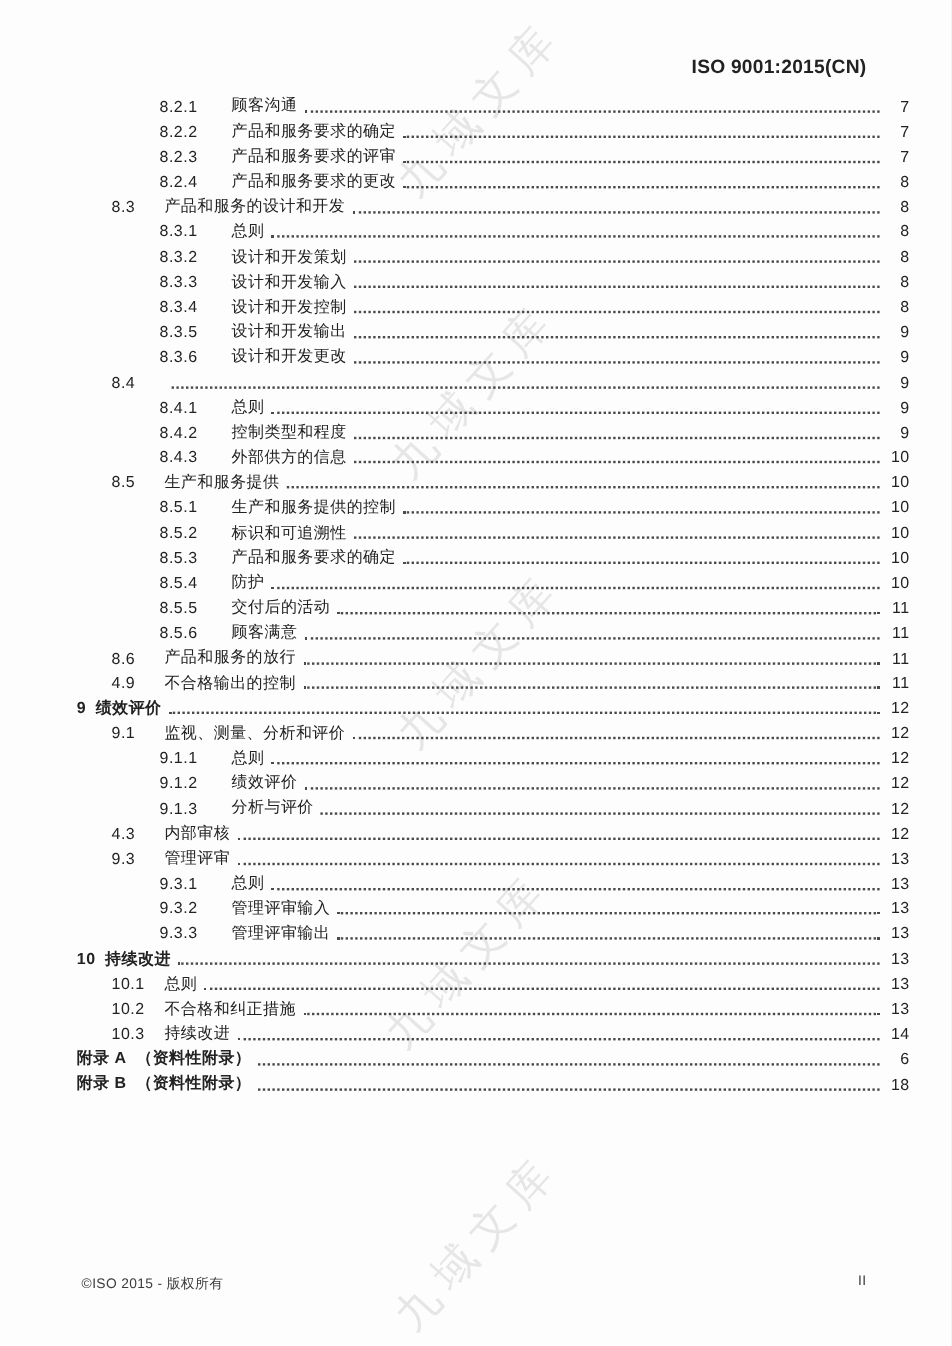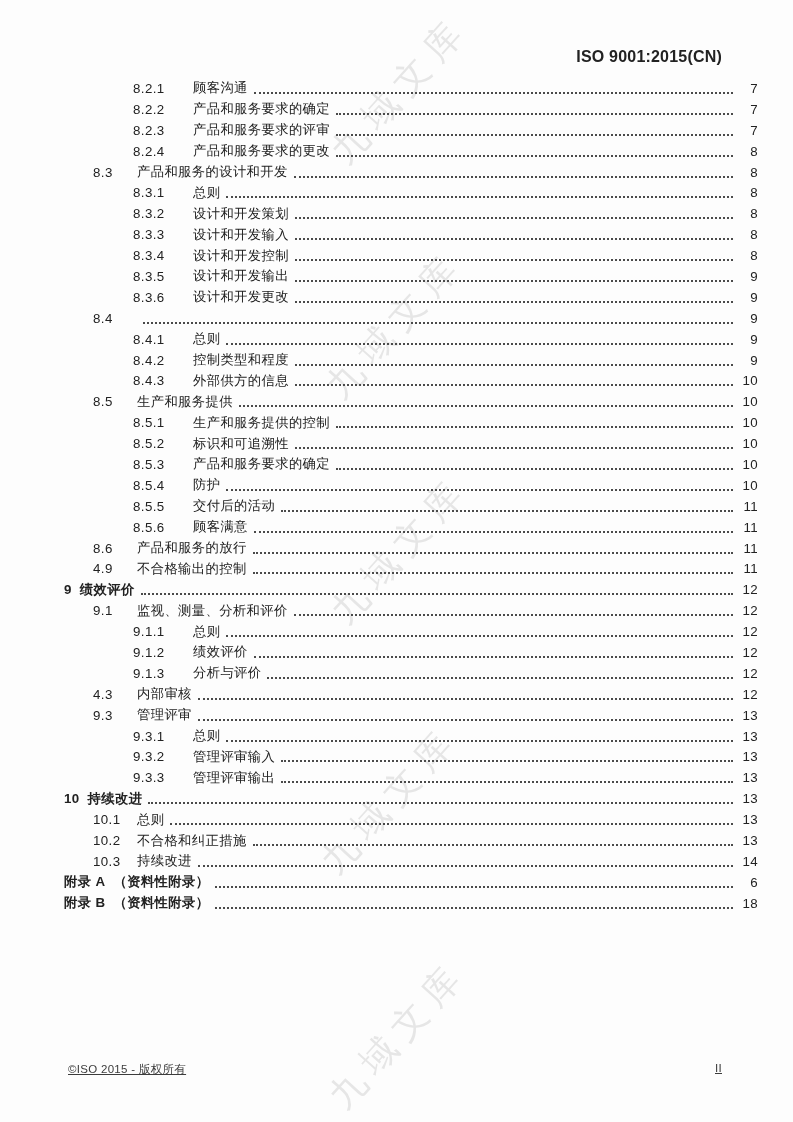--- a/index.html
+++ b/index.html
@@ -50,21 +50,21 @@
   .dots{
     flex:1;align-self:center;height:9px;
     border-bottom:2px dotted var(--dots);
     margin:0 1px 0 6px;min-width:20px;
   }
   .pg{min-width:24px;text-align:right}
   
   .footer{
     position:absolute;left:68px;right:71px;top:1062px;
     display:flex;justify-content:space-between;
-    font-size:11.5px;color:#3c3c3c;letter-spacing:.3px;text-decoration:underline;
+    font-size:11.5px;color:#3c3c3c;letter-spacing:.3px;
   }
 </style>
 </head>
 <body>
 
 <div class="page">
 
   <div>
     <div class="wm wm1">九域文库</div>
     <div class="wm wm2">九域文库</div>

